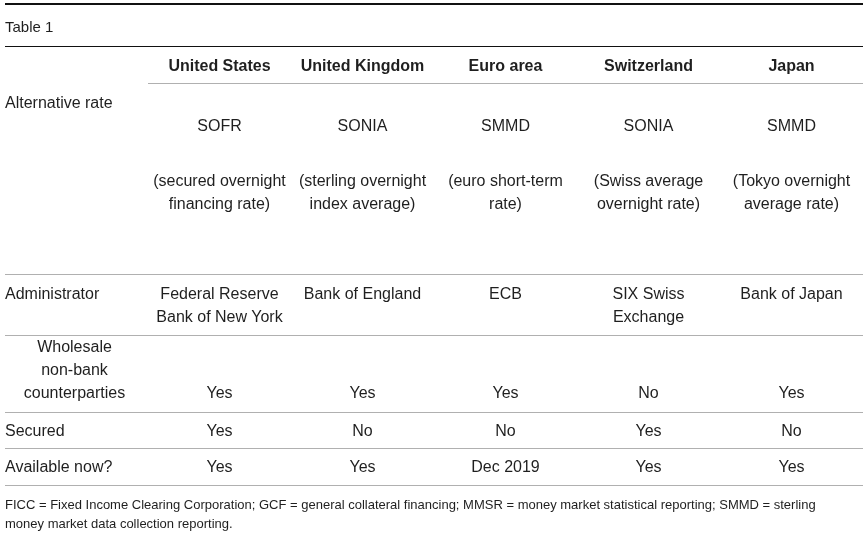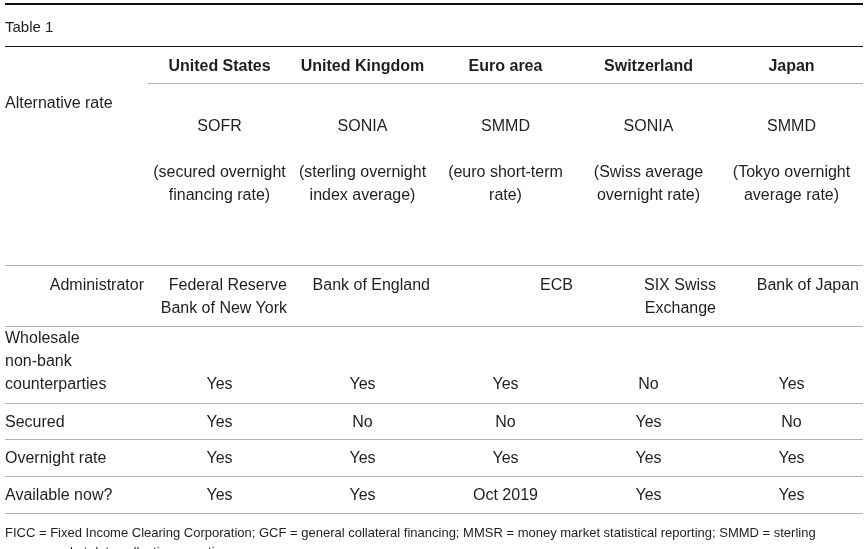--- a/index.html
+++ b/index.html
@@ -27,24 +27,24 @@
   th, td {
     padding: 0 4px; text-align: center; vertical-align: top;
     font-weight: normal; white-space: pre-line;
   }
   .label-col { text-align: left; padding-left: 0; }
   thead th { font-weight: bold; padding-top: 8px; padding-bottom: 5px; }
   thead th.colhead { border-bottom: 1.5px solid #b0b0b0; }
   tbody td { border-bottom: 1.5px solid #b0b0b0; }
 
   tr.alt-rate td { padding-top: 9px; padding-bottom: 36px; }
-  .rate-desc { margin-top: 0; }
-  tr.two-line td { padding-top: 8px; padding-bottom: 7px; text-align: right; }
+  .rate-desc { margin-top: 9px; }
+  tr.two-line td { padding-top: 8px; padding-bottom: 7px; }
   tr.one-line td { padding-top: 7px; padding-bottom: 6px; }
-  tr.wholesale td { padding-bottom: 7px; }
+  tr.wholesale td { padding-bottom: 7px; text-align: center; }
   tr.wholesale td.val { vertical-align: bottom; }
 
   .b { font-weight: normal; }
 
   .fn { font-size: 13px; line-height: 1.45; margin: 10px 0 0 0; white-space: pre-line; }
 </style>
 </head>
 <body>
 
 <div class="page">
@@ -129,34 +129,26 @@
 
       <tr class="one-line">
         <td class="label-col b">Secured</td>
         <td class="b">Yes</td>
         <td class="b">No</td>
         <td class="b">No</td>
         <td class="b">Yes</td>
         <td class="b">No</td>
       </tr>
 
-      <tr class="one-line">
-        <td class="label-col b">Overnight rate</td>
-        <td class="b">Yes</td>
-        <td class="b">Yes</td>
-        <td class="b">Yes</td>
-        <td class="b">Yes</td>
-        <td class="b">Yes</td>
-      </tr>
 
       <tr class="one-line">
         <td class="label-col">Available now?</td>
         <td>Yes</td>
         <td>Yes</td>
-        <td>Oct 2019</td>
+        <td>Dec 2019</td>
         <td>Yes</td>
         <td>Yes</td>
       </tr>
     </tbody>
   </table>
 
   <p class="fn">FICC = Fixed Income Clearing Corporation; GCF = general collateral financing; MMSR = money market statistical reporting; SMMD = sterling
 money market data collection reporting.</p>
 
 </div>

